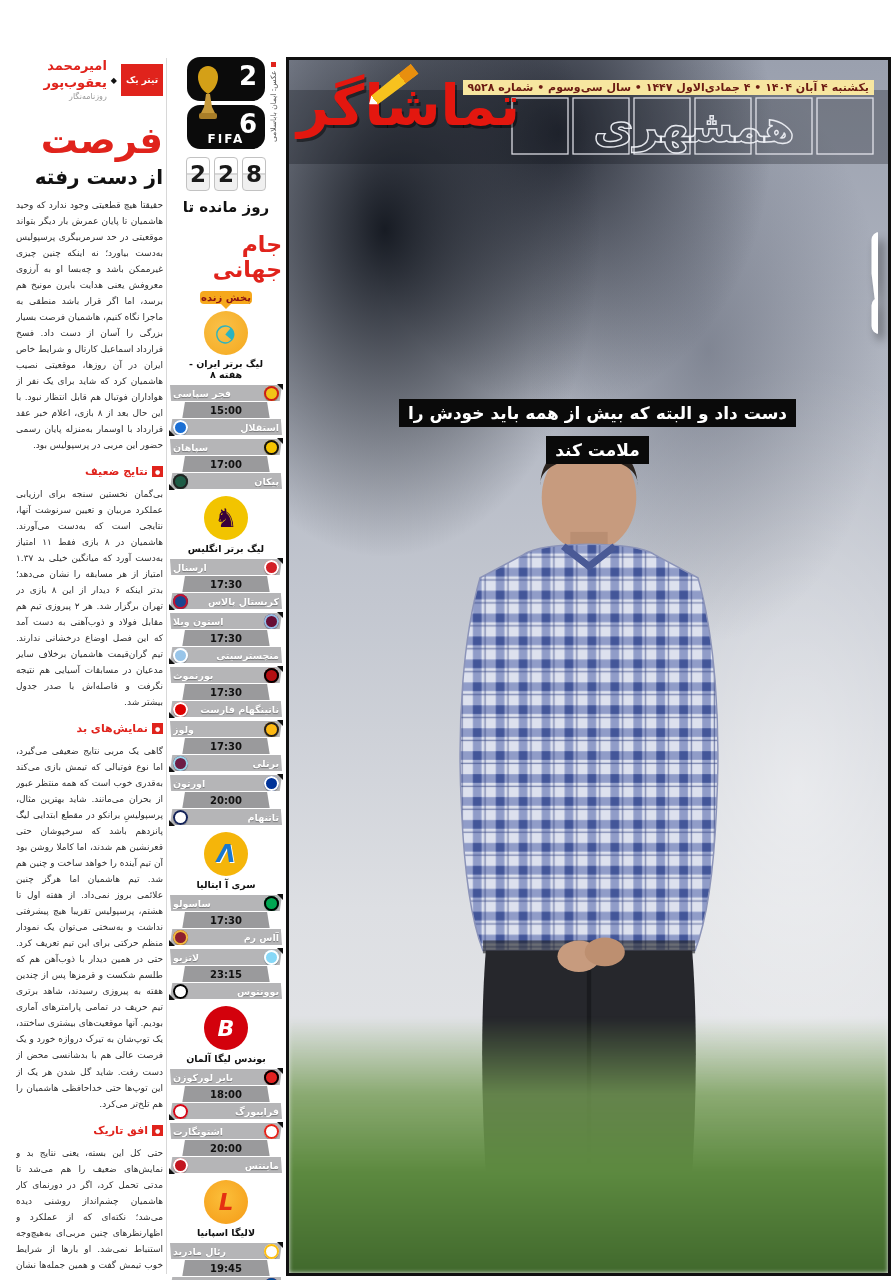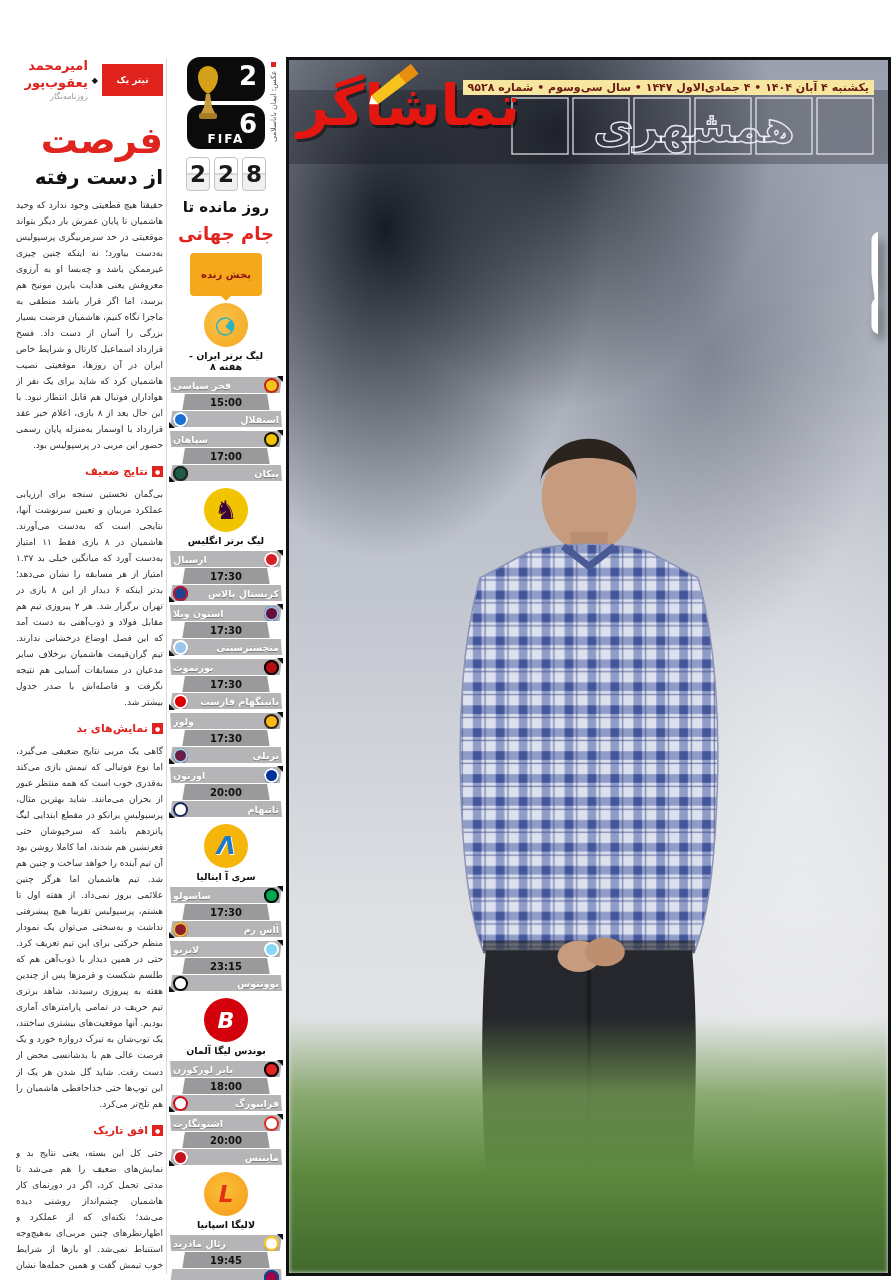--- a/index.html
+++ b/index.html
@@ -2,21 +2,21 @@
 <html lang="fa" dir="rtl"><head>
 <meta charset="utf-8">
 <style>
   html,body{margin:0;padding:0;background:#fff;}
   *{box-sizing:border-box;font-family:"DejaVu Sans",sans-serif;}
   .page{position:relative;width:896px;height:1280px;background:#fff;overflow:hidden;direction:rtl;}
 
   
   .col-left{position:absolute;left:16px;top:58px;width:147px;direction:rtl;overflow:hidden;height:1216px;}
   .byline{display:flex;align-items:center;gap:4px;}
-  .kicker-box{background:#e0231c;color:#fff;font-size:9px;font-weight:bold;width:61px;height:32px;display:flex;align-items:center;justify-content:center;flex:none;}
+  .kicker-box{background:#e0231c;color:#fff;font-size:9px;font-weight:bold;width:42px;height:32px;display:flex;align-items:center;justify-content:center;flex:none;}
   .diamond{color:#111;font-size:8px;flex:none;}
   .author-wrap{text-align:right;line-height:1.3;}
   .author{color:#e0231c;font-size:13px;font-weight:bold;}
   .role{color:#999;font-size:8px;}
   .op-title-red{color:#e0231c;font-size:37px;font-weight:bold;text-align:right;line-height:1.15;margin-top:18px;}
   .op-title-black{color:#111;font-size:20px;font-weight:bold;text-align:right;margin-top:2px;}
   .body-p{font-size:9px;line-height:1.78;text-align:justify;color:#2e2e2e;margin:8px 0 0;}
   .sec-h{display:flex;align-items:center;gap:4px;margin-top:12px;}
   .sec-ico{width:11px;height:11px;background:#e0231c;color:#fff;font-size:6px;display:flex;align-items:center;justify-content:center;flex:none;}
   .sec-title{color:#e0231c;font-weight:bold;font-size:11px;}
@@ -27,22 +27,22 @@
   
   .col-matches{position:absolute;left:170px;top:57px;width:112px;direction:rtl;}
   .fifa-block{position:relative;width:78px;margin:0 auto;}
   .fsq{background:#0b0b0b;border-radius:13px;width:78px;height:44px;position:relative;margin-bottom:4px;}
   .fdigit{color:#fff;font-weight:bold;font-size:26px;position:absolute;right:8px;top:4px;}
   .fifa-word{color:#fff;font-weight:bold;font-size:12px;letter-spacing:2px;position:absolute;left:50%;transform:translateX(-50%);bottom:3px;}
   .trophy{position:absolute;left:6px;top:8px;width:30px;height:58px;z-index:2;}
   .countdown{display:flex;gap:4px;justify-content:center;direction:ltr;margin-top:8px;}
   .fdcard{width:24px;height:34px;background:linear-gradient(180deg,#fff 0 48%,#d7d7d7 48% 52%,#f0f0f0 52% 100%);border:1px solid #c2c2c2;border-radius:4px;display:flex;align-items:center;justify-content:center;font-size:23px;font-weight:bold;color:#1a1a1a;}
   .cl1{font-size:15px;font-weight:bold;color:#111;text-align:center;margin-top:7px;}
-  .cl2{font-size:18px;font-weight:bold;color:#e0231c;text-align:center;margin-top:7px;}
-  .live-badge{margin:9px auto 0;width:72px;background:#f6a81c;color:#8a1313;font-size:10px;font-weight:bold;text-align:center;border-radius:4px;padding:16px 0;position:relative;}
+  .cl2{font-size:22px;font-weight:bold;color:#e0231c;text-align:right;margin-top:16px;}
+  .live-badge{margin:9px auto 0;width:52px;background:#f6a81c;color:#8a1313;font-size:10px;font-weight:bold;text-align:center;border-radius:4px;padding:1px 0;position:relative;}
   .live-badge::after{content:"";position:absolute;left:50%;bottom:-5px;transform:translateX(-50%);border-left:5px solid transparent;border-right:5px solid transparent;border-top:5px solid #f6a81c;}
   .league{margin-top:7px;}
   .lg-logo{width:44px;height:44px;border-radius:50%;margin:0 auto;display:flex;align-items:center;justify-content:center;}
   .lg-iran{background:radial-gradient(circle at 40% 40%,#f9c14a,#f5a81c);}
   .lg-iran .lg-mark{color:#2bb3c0;font-size:24px;transform:rotate(40deg);}
   .lg-epl{background:#f2c400;}
   .lg-epl .lg-mark{color:#38003c;font-size:26px;}
   .lg-seriea{background:#f5b50a;}
   .lg-seriea .lg-mark{color:#1a78cf;font-size:24px;font-weight:bold;font-style:italic;text-shadow:1px 1px 0 #fff;}
   .lg-bundesliga{background:#d3010c;}
@@ -384,16 +384,19 @@
     <div class="supplement">
       <div class="pencil"></div>
       <span>تماشاگر</span>
     </div>
 
     <svg class="headline-svg" width="530" height="235" viewBox="0 0 530 235">
       <text x="515" y="160" text-anchor="end" direction="rtl" font-size="118" font-weight="bold" fill="#0b0b0b" stroke="#ffffff" stroke-width="16" stroke-linejoin="round" paint-order="stroke">مفت باز!</text>
     </svg>
 
     <div class="subhead">
+      <div>
+        <span class="chip">دست داد و البته که بیش از همه باید خودش را ملامت کند</span>
+      </div>
     </div>
   </div>
 
 </div>
 
 </body></html>

